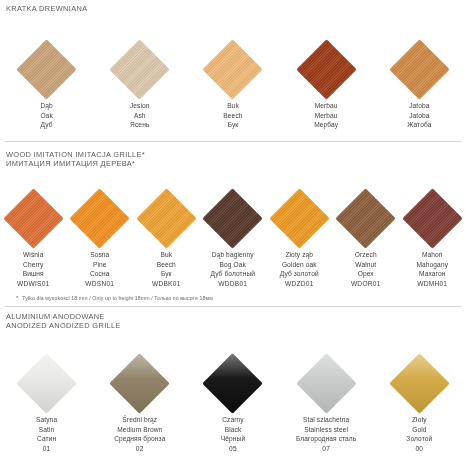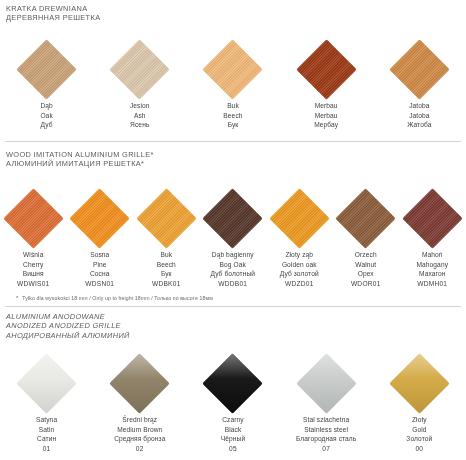--- a/index.html
+++ b/index.html
@@ -87,21 +87,20 @@
   }
 </style>
 </head>
 <body>
 
 <div class="sheet">
 
   <div class="section" style="top:4px;">
     <div class="sect-head">
       <div class="ln">KRATKA DREWNIANA</div>
-      <div class="ln">ДЕРЕВЯННАЯ РЕШЕТКА</div>
     </div>
   </div>
 
   <div class="row" style="top:38px;">
     <div class="cell">
       <div class="diamond-wrap">
         <div class="diamond sheen" style="background-color:#C9A278"></div>
       </div>
       <div class="labels">
         <div>Dąb</div>
@@ -148,22 +147,22 @@
         <div>Jatoba</div>
         <div>Жатоба</div>
       </div>
     </div>
   </div>
 
   <div class="rule" style="top:141px;"></div>
 
   <div class="section" style="top:150px;">
     <div class="sect-head">
-      <div class="ln">WOOD IMITATION ALUMINIUM GRILLE*</div>
-      <div class="ln">АЛЮМИНИЙ ИМИТАЦИЯ РЕШЕТКА*</div>
+      <div class="ln">WOOD IMITATION IMITACJA GRILLE*</div>
+      <div class="ln">ИМИТАЦИЯ ИМИТАЦИЯ ДЕРЕВА*</div>
     </div>
   </div>
 
   <div class="row" style="top:187px;">
     <div class="cell" style="width:66.5px">
       <div class="diamond-wrap">
         <div class="diamond sheen" style="background-color:#DD6E35"></div>
       </div>
       <div class="labels">
         <div>Wiśnia</div>
@@ -240,25 +239,24 @@
     </div>
   </div>
 
   <div class="footnote" style="top:294px;">
     <span class="star">*</span>
     <span class="txt">Tylko dla wysokości 18 mm / Only up to height 18mm / Только по высоте 18мм</span>
   </div>
 
   <div class="rule" style="top:306px;"></div>
 
-  <div class="section" style="top:312px;font-style:italic;">
+  <div class="section" style="top:312px;">
     <div class="sect-head">
       <div class="ln">ALUMINIUM ANODOWANE</div>
       <div class="ln">ANODIZED ANODIZED GRILLE</div>
-      <div class="ln">АНОДИРОВАННЫЙ АЛЮМИНИЙ</div>
     </div>
   </div>
 
   <div class="row" style="top:352px;">
     <div class="cell">
       <div class="diamond-wrap">
         <div class="diamond metal" style="background-color:#E8E8E4"></div>
       </div>
       <div class="labels">
         <div>Satyna</div>

